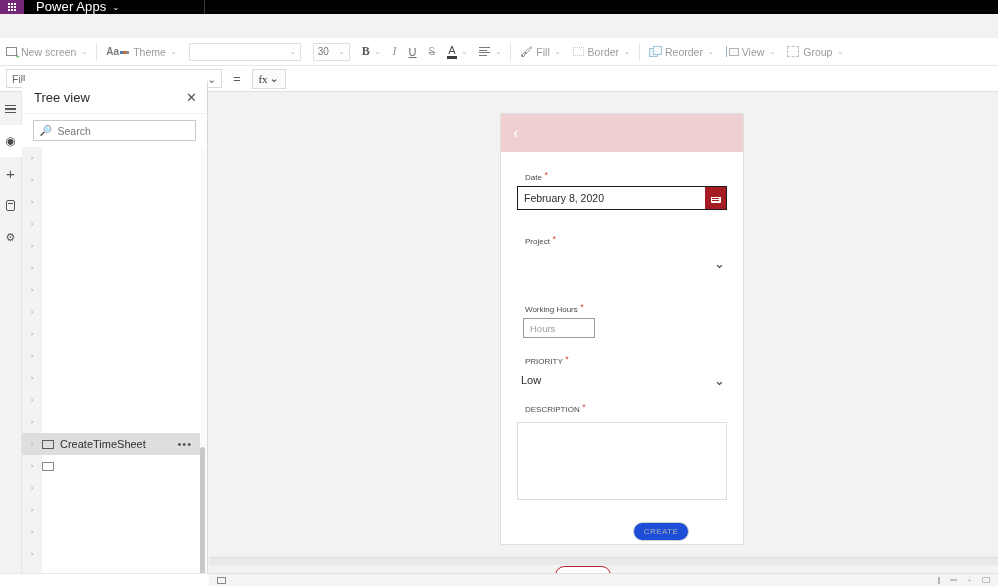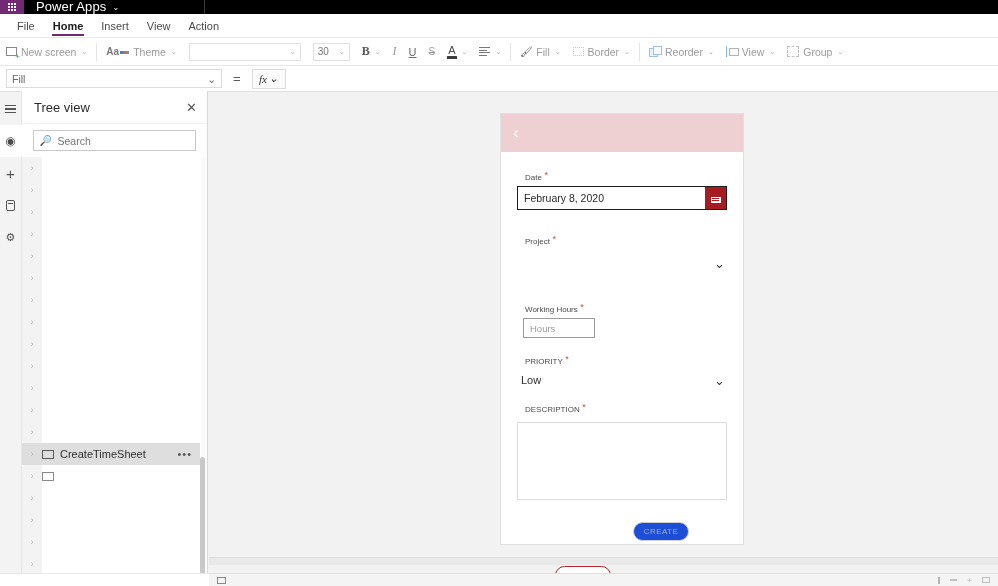--- a/index.html
+++ b/index.html
@@ -133,21 +133,20 @@
   .prop-select {
     width: 216px; height: 19px; border: 1px solid #dcdcdc; background: #fff;
     display: flex; align-items: center; justify-content: space-between;
     padding: 0 5px; font-size: 10.5px; color: #666;
   }
   .equals { font-size: 13px; color: #5a5a5a; padding: 0 7px; }
   .fx-box {
     width: 34px; height: 20px; border: 1px solid #dcdcdc; background: #fbfbfb;
     display: flex; align-items: center; justify-content: center; gap: 2px;
     font-size: 11px; color: #333; font-family: "Liberation Serif", serif;
-    font-style: italic;
   }
   .formula-input {
     flex: 1; height: 20px; background: #fff; border: none; font-size: 11px;
     color: #333; outline: none; padding-left: 6px;
   }
 
   
   .rail {
     position: absolute; left: 0; top: 93px; width: 22px; height: 493px;
     background: #f3f3f3; border-right: 1px solid #e6e6e6;
@@ -167,21 +166,21 @@
     position: relative;
   }
   .data-ico::before {
     content:""; position:absolute; left:1px; right:1px; top:2px;
     height:1.2px; background:#555;
   }
   .media-ico { font-size: 11px; color: #555; }
 
   
   .tree {
-    position: absolute; left: 22px; top: 91px; width: 186px; height: 493px;
+    position: absolute; left: 22px; top: 81px; width: 186px; height: 493px;
     background: #fff; border-right: 1px solid #d8d8d8;
   }
   .tree-head {
     height: 33px; display: flex; align-items: center;
     justify-content: space-between; padding: 0 10px 0 12px;
     border-bottom: 1px solid #f0f0f0;
   }
   .tree-title { font-size: 13px; color: #2b2b2b; }
   .tree-close { font-size: 13px; color: #555; cursor: pointer; }
   .search-wrap { padding: 6px 11px 6px 11px; }
@@ -344,27 +343,20 @@
           <i></i>
           <i></i>
           <i></i>
       </div>
     </div>
     <div class="topbar-title">Power Apps</div>
     <div class="topbar-chev">⌄</div>
     <div class="topbar-sep"></div>
   </div>
 
-  <div class="menubar">
-    <div class="menu-item">File</div>
-    <div class="menu-item active">Home</div>
-    <div class="menu-item">Insert</div>
-    <div class="menu-item">View</div>
-    <div class="menu-item">Action</div>
-  </div>
 
   <div class="ribbon">
 
     <div class="rb">
       <span class="newscreen-ico"></span>
       <span class="lbl">New screen</span>
       <span class="chev">⌄</span>
     </div>
 
     <div class="rb-sep"></div>

